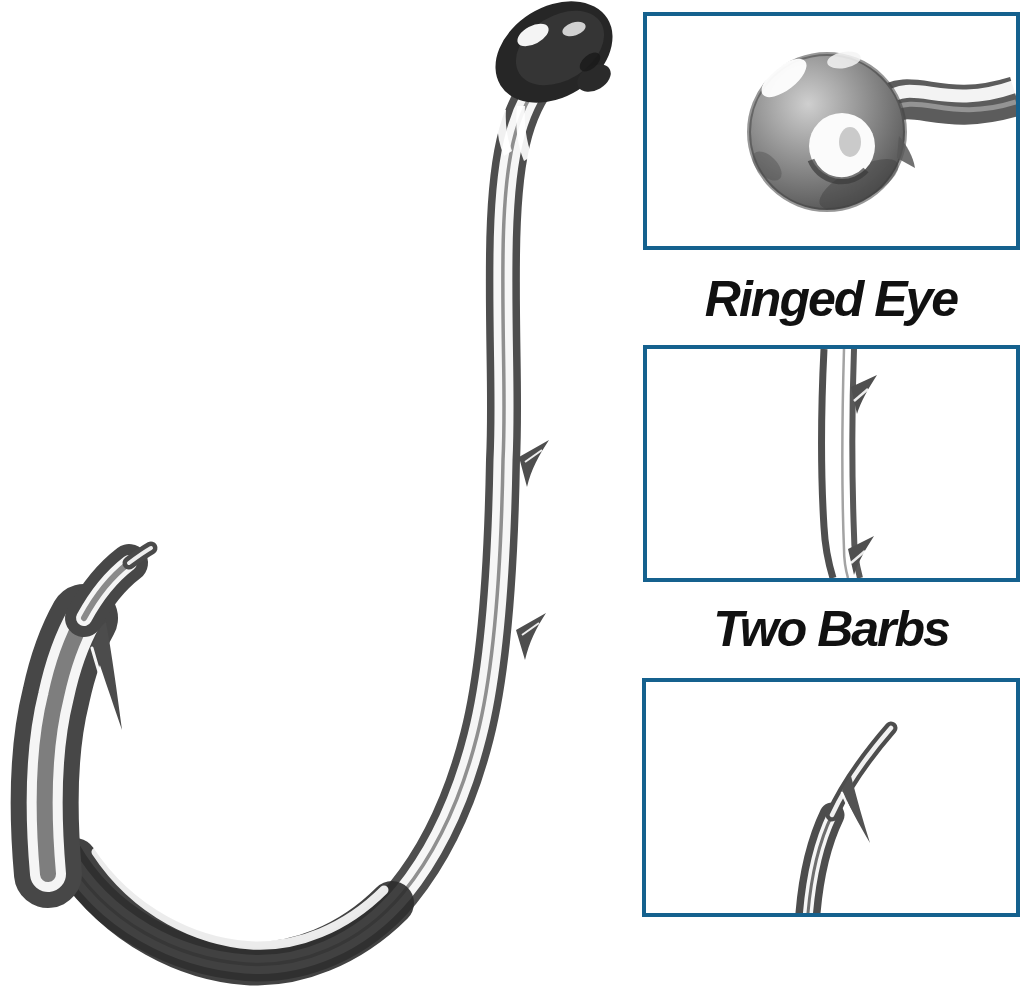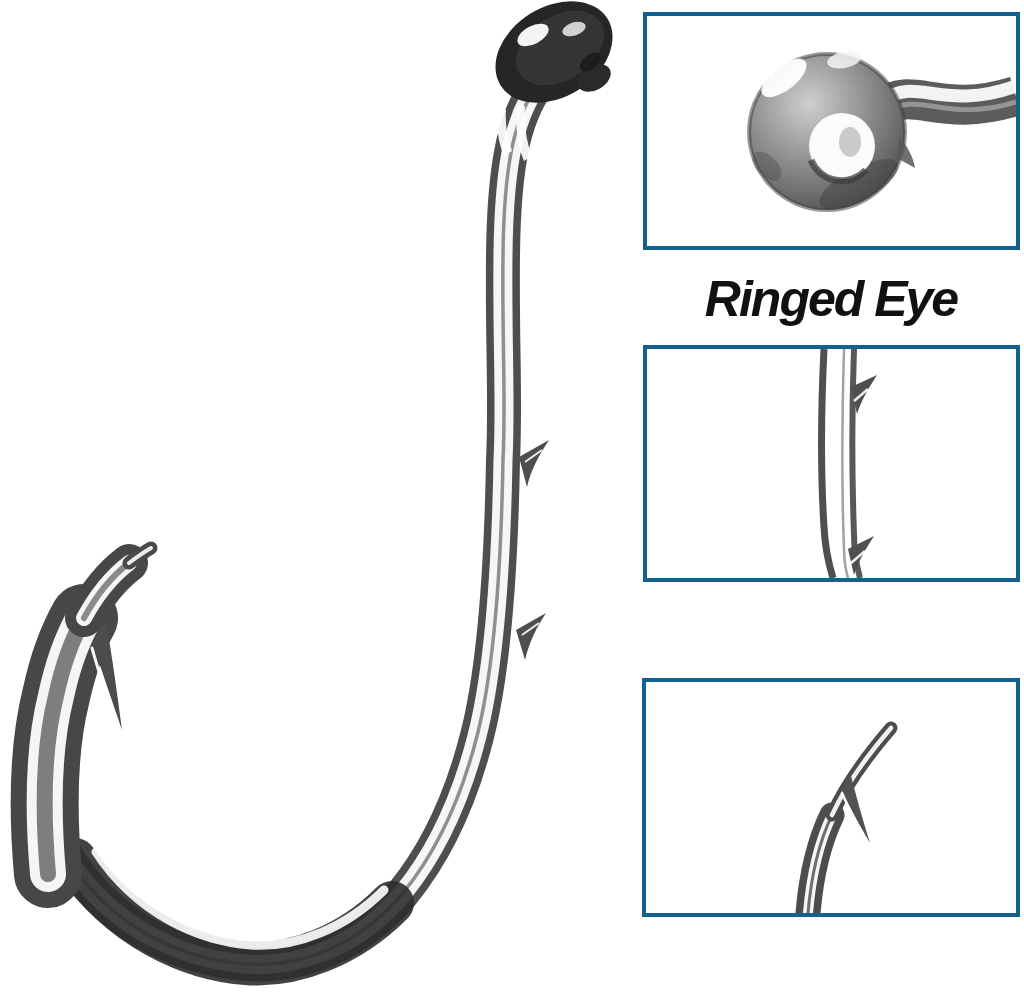--- a/index.html
+++ b/index.html
@@ -114,20 +114,21 @@
         <path d="M207 0 C205 55 205 130 207 185 C207 202 210 218 213 229" fill="none" stroke="#585858" stroke-width="6"></path>
       </g>
       <g>
         <path d="M204 38 L230 26 C221 40 214 52 210 65 Z" fill="#4f4f4f"></path>
         <path d="M207 52 L221 40" stroke="#ffffff" stroke-width="2.5" opacity="0.9"></path>
         <path d="M201 200 L227 187 C218 201 211 213 207 226 Z" fill="#4f4f4f"></path>
         <path d="M204 214 L218 202" stroke="#ffffff" stroke-width="2.5" opacity="0.9"></path>
       </g>
     </svg>
   </div>
+  <div class="callout-label" style="left:638px;top:603px;width:386px;">Two Barbs</div>
 
   <div class="callout" style="left:642px;top:678px;width:378px;height:239px;">
     <svg viewBox="0 0 370 231" preserveAspectRatio="none">
       <g>
         <path d="M162 231 C165 196 172 162 186 133" fill="none" stroke="#4d4d4d" stroke-width="25" stroke-linecap="round"></path>
         <path d="M162 231 C165 196 172 162 186 133" fill="none" stroke="#ffffff" stroke-width="10" stroke-linecap="round" opacity="0.95"></path>
         <path d="M162 231 C165 196 172 162 186 133" fill="none" stroke="#6f6f6f" stroke-width="3" stroke-linecap="round"></path>
         <path d="M186 133 C198 107 219 76 245 46" fill="none" stroke="#4d4d4d" stroke-width="13" stroke-linecap="round"></path>
         <path d="M186 133 C198 107 219 76 245 46" fill="none" stroke="#ffffff" stroke-width="4.5" stroke-linecap="round" opacity="0.92"></path>
       </g>

